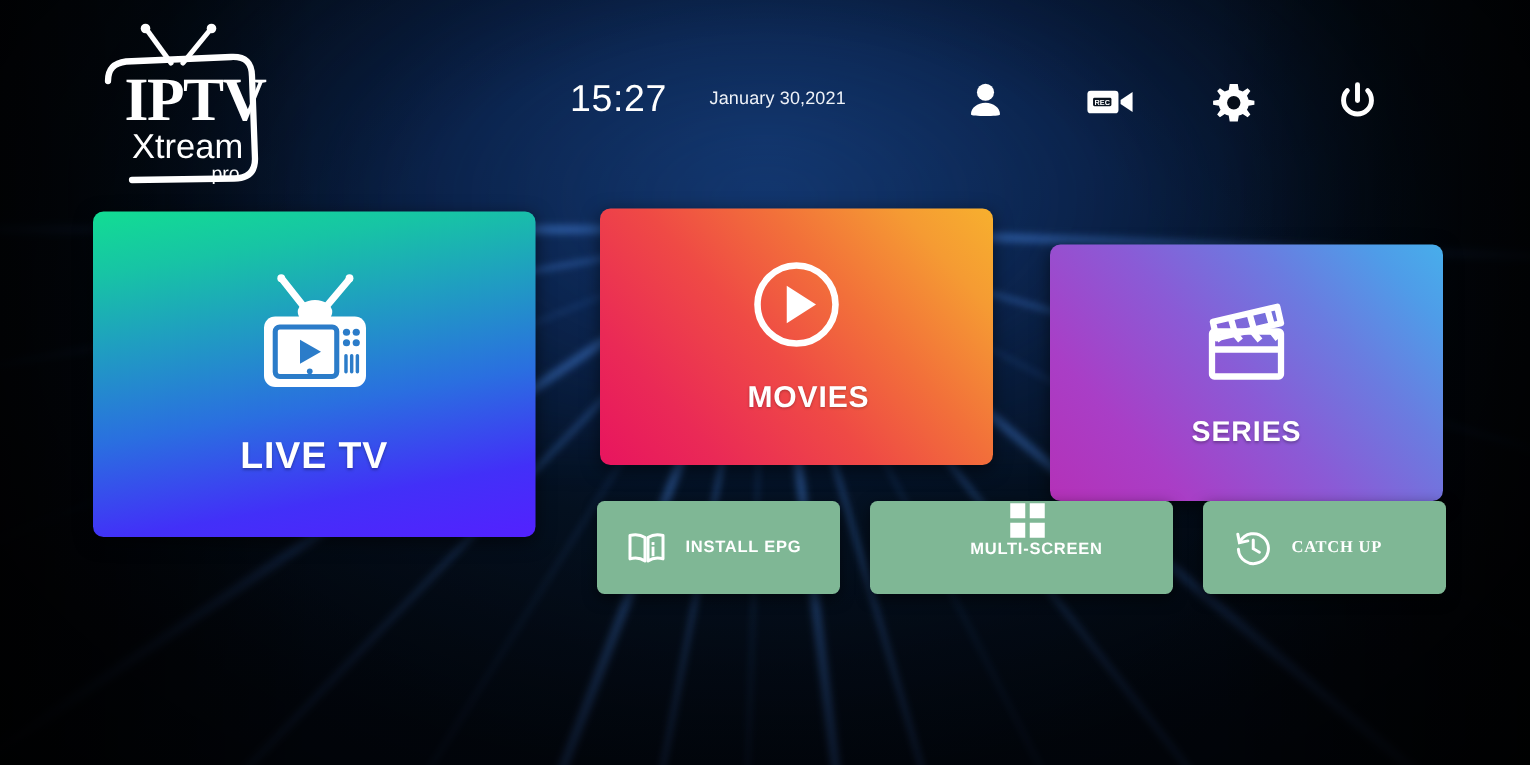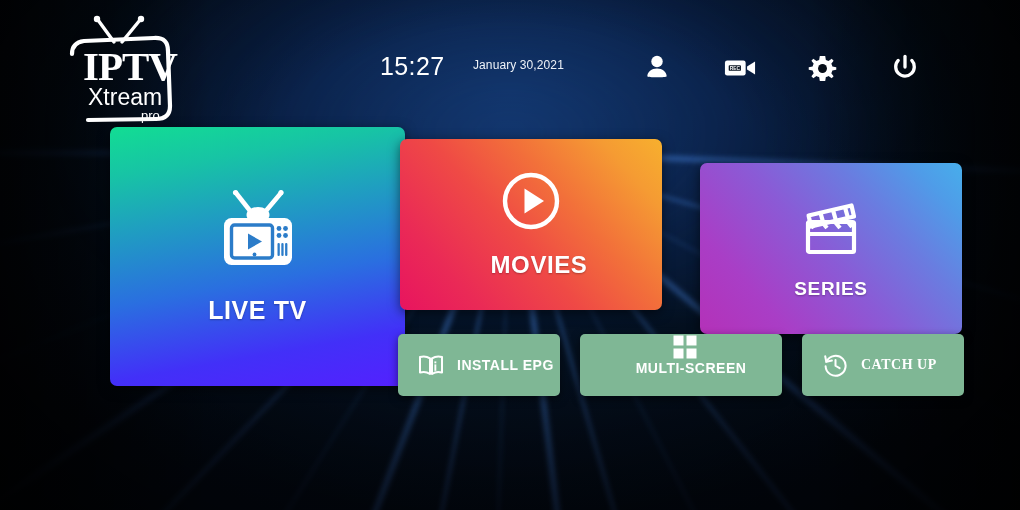--- a/index.html
+++ b/index.html
@@ -87,33 +87,32 @@
     cursor:pointer;
     overflow:hidden;
   }
   .tile .t-icon{ display:block; }
   .tile .t-label{
     color:#ffffff; font-weight:bold; letter-spacing:.6px;
     text-shadow:0 1px 2px rgba(0,0,0,.28);
   }
 
   #tile-livetv{
-    left:62px; top:127px; width:295px; height:259px;
+    left:62px; top:141px; width:295px; height:217px;
     background:linear-gradient(170deg,#12dd93 0%,#17c4a5 16%, #1f9fc0 34%, #2a6fe0 58%, #4230f8 82%, #5321ff 100%);
-    margin-left:48px;
   }
   #tile-livetv .t-icon{ margin-bottom:22px; }
   #tile-livetv .t-label{ font-size:25px; }
 
   #tile-movies{
     left:400px; top:139px; width:262px; height:171px;
     background:linear-gradient(48deg,#e8145f 0%, #ea2a56 20%, #ef4a45 44%, #f2703a 64%, #f59b33 85%, #f7b02e 100%);
   }
   #tile-movies .t-icon{ margin-bottom:16px; }
-  #tile-movies .t-label{ font-size:24px;margin-left:16px; }
+  #tile-movies .t-label{ font-size:20px;margin-left:16px; }
 
   #tile-series{
     left:700px; top:139px; width:262px; height:171px;
     background:linear-gradient(48deg,#b431b8 0%, #a93ec6 22%, #8a5bd6 48%, #6a7ce0 70%, #4f9ce8 88%, #47aeeb 100%);
     margin-top:24px;
   }
   #tile-series .t-icon{ margin-bottom:14px; }
   #tile-series .t-label{ font-size:19px; }
 
   
@@ -126,21 +125,21 @@
     cursor:pointer;
     box-shadow:0 3px 9px rgba(0,0,0,.5);
   }
   .gbtn .g-ico{
     width:26px; height:26px;
     display:flex; align-items:center; justify-content:center;
     margin-right:13px; flex:0 0 auto;
   }
   .gbtn .g-ico svg{ display:block; }
   .gbtn .g-label{
-    color:#ffffff; font-size:14px; font-weight:bold; letter-spacing:.5px;
+    color:#ffffff; font-size:11px; font-weight:bold; letter-spacing:.5px;
     white-space:nowrap;
   }
   #btn-epg   { left:398px; top:334px; width:162px; }
   #btn-multi { left:580px; top:334px; width:202px;flex-direction:column; }
   #btn-catch { left:802px; top:334px; width:162px;font-family:Liberation Serif, serif; }
 
   
   .expiration{
     position:absolute; left:0; top:446px; width:1020px;
     text-align:center;

